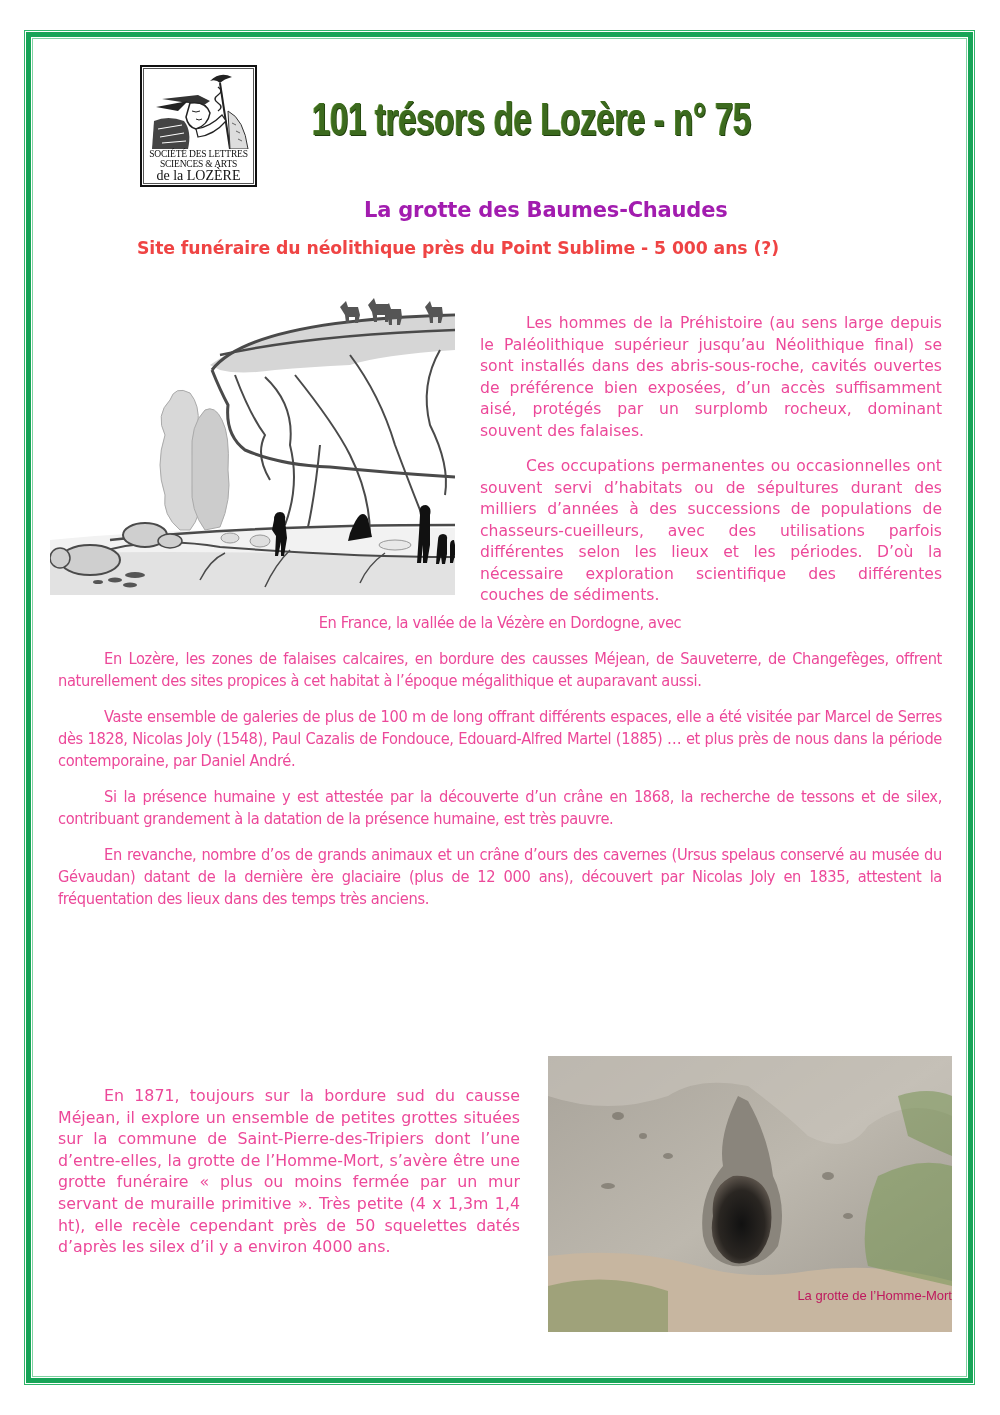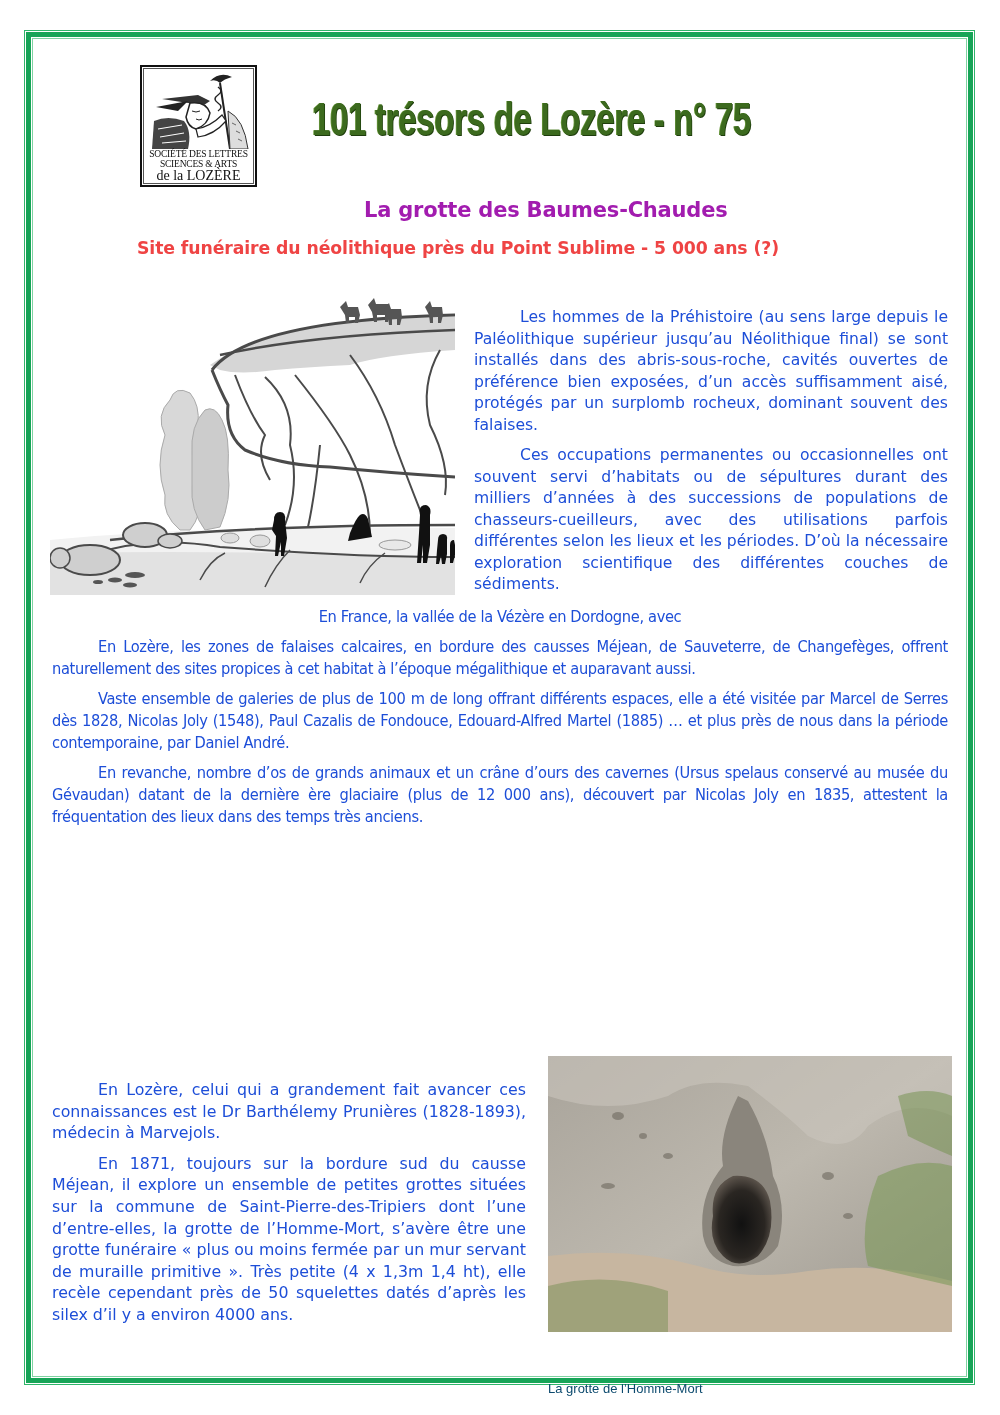--- a/index.html
+++ b/index.html
@@ -50,22 +50,22 @@
     position: absolute; left: 137px; top: 238px;
     font-family: "DejaVu Sans", sans-serif; font-weight: bold; font-size: 17.3px;
     color: #ef4444; white-space: nowrap; letter-spacing: -0.1px;
   }
 
   .illustration {
     position: absolute; left: 50px; top: 295px; width: 405px; height: 300px;
   }
 
   .text {
-    font-family: "DejaVu Sans", sans-serif; color: #1d4ed8; font-size: 15.7px;
-    line-height: 21.5px; text-align: justify; margin: 8px;
+    font-family: "DejaVu Sans", sans-serif; color: #ec4899; font-size: 15.7px;
+    line-height: 21.5px; text-align: justify; margin: 14px;
   }
   .indent { text-indent: 46px; }
 
   .col-right { position: absolute; left: 466px; top: 299px; width: 490px; }
   .col-right .text { font-size: 15.6px; line-height: 21.5px; }
   .col-right p + p { margin-top: 9px; }
 
   .full {
     position: absolute; left: 44px; top: 598px; width: 912px;
   }
@@ -75,22 +75,22 @@
 
   .col-left-bottom { position: absolute; left: 44px; top: 1071px; width: 490px; }
   .col-left-bottom .text { font-size: 15.8px; line-height: 21.6px; }
   .col-left-bottom p + p { margin-top: 9px; }
 
   .photo {
     position: absolute; left: 548px; top: 1056px; width: 404px; height: 276px;
     overflow: hidden;
   }
   .caption {
-    position: absolute; left: 548px; top: 1381px; width: 404px; text-align: left;
-    font-family: "Liberation Sans", sans-serif; font-size: 13px; color: #0c4a6e;
+    position: absolute; left: 548px; top: 1288px; width: 404px; text-align: right;
+    font-family: "Liberation Sans", sans-serif; font-size: 13px; color: #be185d;
   }
 </style>
 </head>
 <body>
 
 <div class="frame-outer"></div>
 <div class="frame-thick"></div>
 <div class="frame-inner"></div>
 
 <div class="logo">
@@ -190,25 +190,25 @@
   <p class="text indent">Les hommes de la Préhistoire (au sens large depuis le Paléolithique supérieur jusqu’au Néolithique final) se sont installés dans des abris-sous-roche, cavités ouvertes de préférence bien exposées, d’un accès suffisamment aisé, protégés par un surplomb rocheux, dominant souvent des falaises.</p>
   <p class="text indent">Ces occupations permanentes ou occasionnelles ont souvent servi d’habitats ou de sépultures durant des milliers d’années à des successions de populations de chasseurs-cueilleurs, avec des utilisations parfois différentes selon les lieux et les périodes. D’où la nécessaire exploration scientifique des différentes couches de sédiments.</p>
 </div>
 
 <div class="full">
   <p class="text">
     <span class="first-line">En France, la vallée de la Vézère en Dordogne, avec</span>
   </p>
   <p class="text indent">En Lozère, les zones de falaises calcaires, en bordure des causses Méjean, de Sauveterre, de Changefèges, offrent naturellement des sites propices à cet habitat à l’époque mégalithique et auparavant aussi.</p>
   <p class="text indent">Vaste ensemble de galeries de plus de 100 m de long offrant différents espaces,  elle a été visitée par Marcel de Serres dès 1828, Nicolas Joly (1548), Paul Cazalis de Fondouce, Edouard-Alfred Martel (1885) … et plus près de nous dans la période contemporaine, par Daniel André.</p>
+  <p class="text indent">Si la présence humaine y est attestée par la découverte d’un crâne en 1868, la recherche de tessons et de silex, contribuant grandement à la datation de la présence humaine, est très pauvre.</p>
   <p class="text indent">En revanche, nombre d’os de grands animaux et un crâne d’ours des cavernes (Ursus spelaus conservé au musée du Gévaudan) datant de la dernière ère glaciaire (plus de 12 000 ans), découvert par Nicolas Joly en 1835, attestent la fréquentation des lieux dans des temps très anciens.</p>
 </div>
 
 <div class="col-left-bottom">
-  <p class="text indent">En Lozère, celui qui a grandement fait avancer ces connaissances est le Dr Barthélemy Prunières (1828-1893), médecin à Marvejols.</p>
   <p class="text indent">En 1871, toujours sur la bordure sud du causse Méjean,  il explore un ensemble de petites grottes situées sur la commune de Saint-Pierre-des-Tripiers dont l’une d’entre-elles, la grotte de l’Homme-Mort, s’avère être une grotte funéraire « plus ou moins fermée par un mur servant de muraille primitive ». Très petite (4 x 1,3m 1,4 ht), elle recèle cependant près de 50 squelettes datés d’après les silex d’il y a environ 4000 ans.</p>
 </div>
 
 <div class="photo">
   <svg width="404" height="276" viewBox="0 0 404 276">
     <defs>
       <radialGradient id="cave" cx="50%" cy="55%" r="55%">
         <stop offset="0%" stop-color="#111"></stop>
         <stop offset="70%" stop-color="#2a2622"></stop>
         <stop offset="100%" stop-color="#5a524a"></stop>

